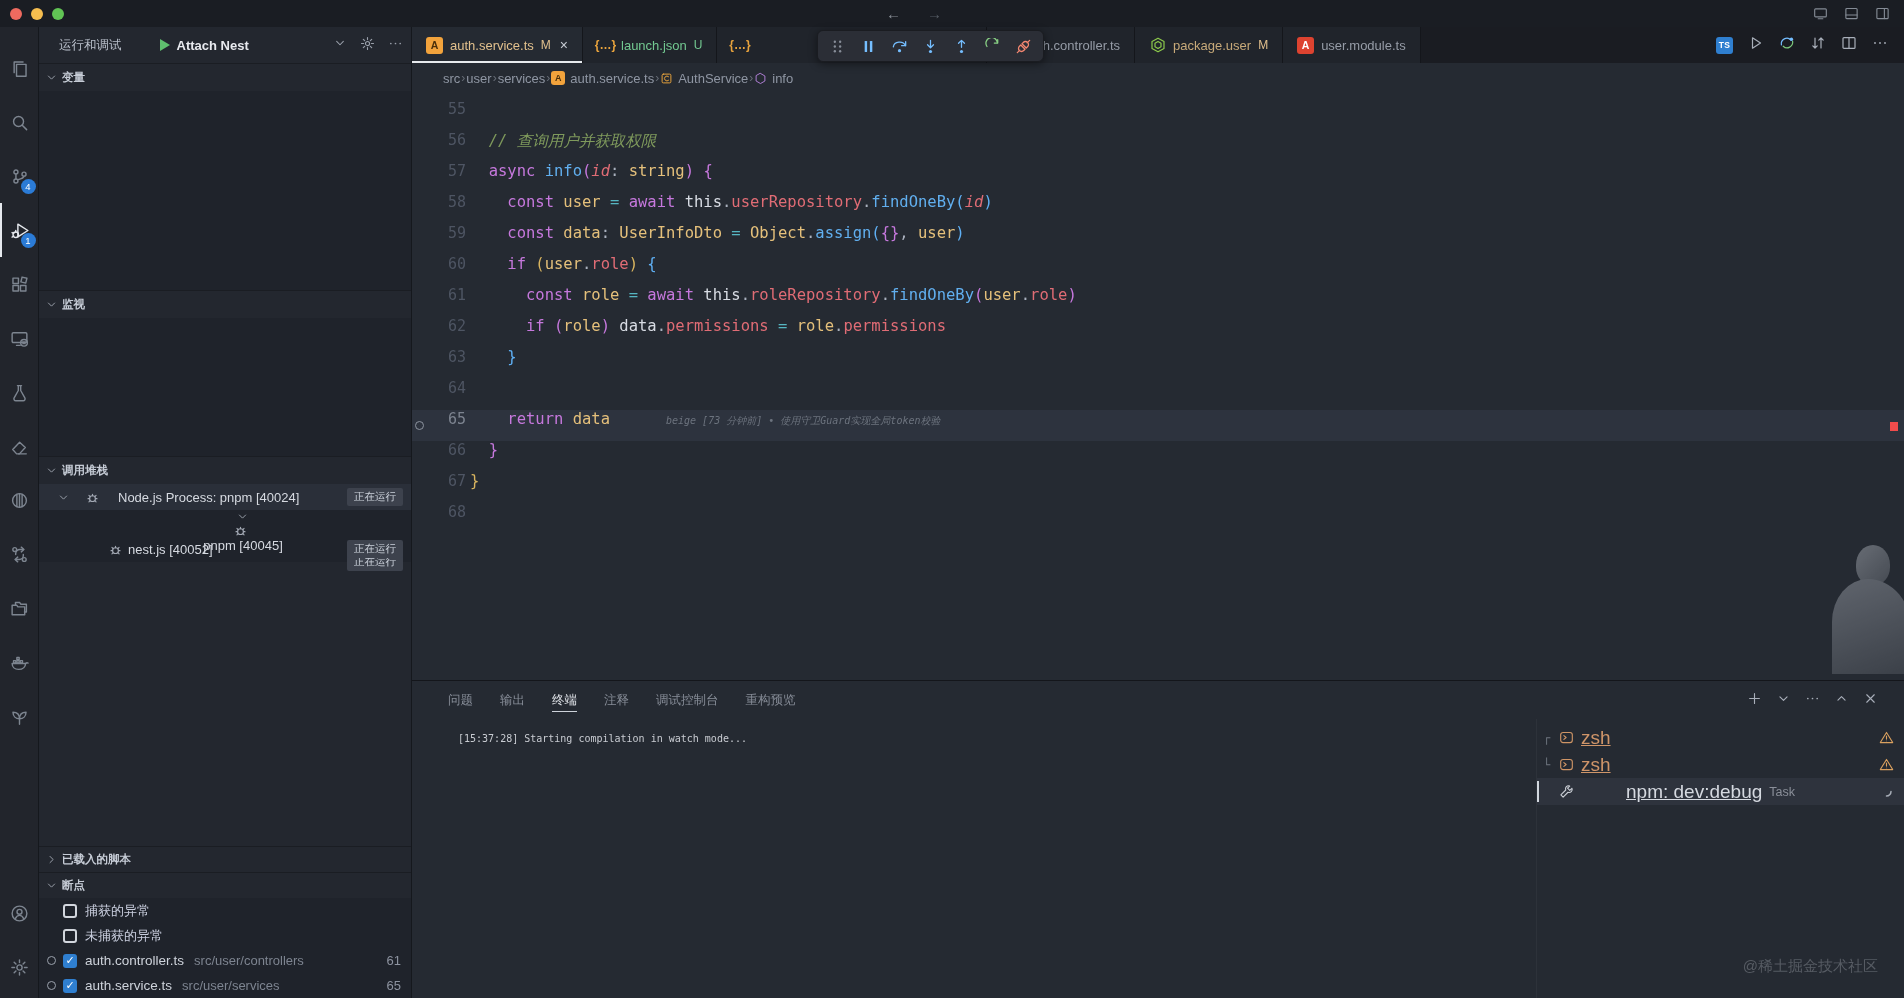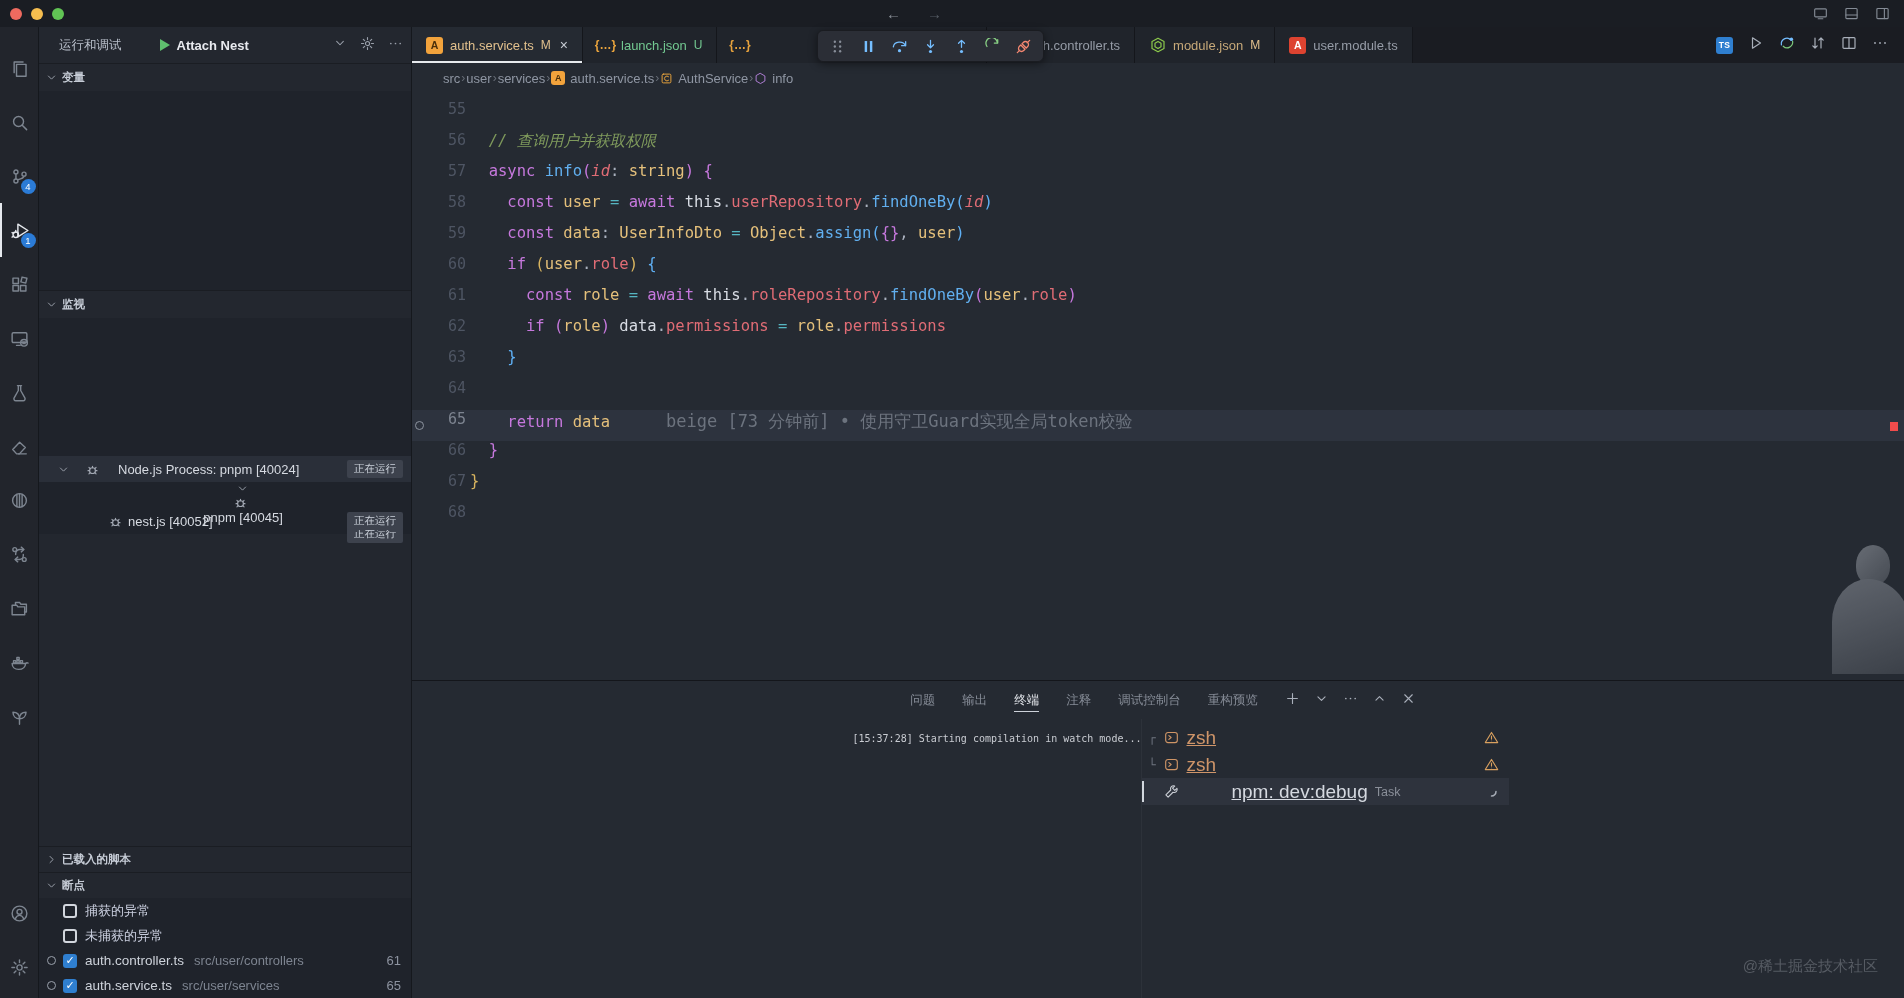--- a/index.html
+++ b/index.html
@@ -95,33 +95,33 @@
   
   .code { flex:1; position:relative; overflow:hidden; background:#252a32; padding-top:7px;
     font-family:"DejaVu Sans Mono","Liberation Mono",monospace; font-size:15.5px; }
   .cl { height:31px; display:flex; position:relative; }
   .cl.current { background:#2d333e; }
   .cl-ind { width:14px; display:flex; align-items:center; justify-content:center; flex:none; }
   .cl-ind .dot { width:9px; height:9px; border:1.4px solid #8d949f; border-radius:50%; }
   .cl-num { width:40px; text-align:right; color:#4e5563; font-size:15px; flex:none; }
   .cl.current .cl-num { color:#7d8490; }
   .cl-text { margin-left:4px; white-space:pre; }
-  .blame { color:#6c737e; margin-left:56px; font-size:17px; }
+  .blame { color:#6c737e; font-style:italic; margin-left:56px; font-size:10px; }
   .t-w{color:#abb2bf}.t-kw{color:#c678dd}.t-fn{color:#61afef}.t-v{color:#e5c07b}.t-prop{color:#e06c75}
   .t-cy{color:#56b6c2}.t-ty{color:#e5c07b}.t-cm{color:#7f9a5c;font-style:italic}
   .t-pm{color:#e06c75;font-style:italic}.t-b1{color:#d8b45f}.t-b2{color:#c678dd}.t-b3{color:#5fb0f5}.t-th{color:#d8dce4}
   .ovr-mark { position:absolute; right:6px; width:8px; height:9px; background:#f14c4c; }
   .figure { position:absolute; right:0; top:452px; width:72px; height:125px; opacity:.45; filter:blur(.5px); }
   .figure .head { position:absolute; right:14px; top:0; width:34px; height:40px; border-radius:50% 50% 45% 45%;
     background:linear-gradient(135deg,#b9bec6,#6d727a); }
   .figure .body { position:absolute; right:-8px; top:34px; width:80px; height:95px; border-radius:45% 55% 0 0;
     background:linear-gradient(160deg,#a7acb5,#565b63); }
 
   
-  .panel { height:318px; flex:none; background:#252a32; border-top:1px solid #14161b; display:flex; flex-direction:column;align-items:center; }
+  .panel { height:318px; flex:none; background:#252a32; border-top:1px solid #14161b; display:flex; flex-direction:column; }
   .panel-tabs-row { height:38px; display:flex; align-items:center; padding-left:36px; flex:none; }
   .ptab { font-size:12.5px; color:#878d98; margin-right:27px; height:38px; display:flex; align-items:center;
     position:relative; cursor:pointer; white-space:nowrap; }
   .ptab.active { color:#e2e5ea; }
   .ptab.active::after { content:""; position:absolute; left:0; right:0; bottom:7px; height:1.5px; background:#cdd2da; }
   .panel-actions { margin-left:auto; display:flex; align-items:center; gap:14px; padding-right:26px; color:#a9afba; }
   .panel-body { flex:1; display:flex; min-height:0; }
   .term-output { flex:1; padding:14px 0 0 46px; color:#c9ccd2; font-family:"DejaVu Sans Mono","Liberation Mono",monospace;
     font-size:10px; white-space:pre; }
   .term-list { width:368px; flex:none; border-left:1px solid rgba(255,255,255,.04); padding-top:5px; }
@@ -321,20 +321,28 @@
       <div class="sec-body" style="height:199px"></div>
       <div class="sec-hdr">
         <span class="chev chev-d">
             <svg width="13" height="13" viewBox="0 0 16 16" fill="none" stroke="currentColor" stroke-width="1.2" stroke-linecap="round" stroke-linejoin="round">
               <path d="M4.2 6.2L8 10l3.8-3.8"></path>
             </svg>
           </span>
           <span>监视</span>
       </div>
       <div class="sec-body" style="height:138px"></div>
+      <div class="sec-hdr">
+        <span class="chev chev-d">
+            <svg width="13" height="13" viewBox="0 0 16 16" fill="none" stroke="currentColor" stroke-width="1.2" stroke-linecap="round" stroke-linejoin="round">
+              <path d="M4.2 6.2L8 10l3.8-3.8"></path>
+            </svg>
+          </span>
+          <span>调用堆栈</span>
+      </div>
       <div id="callstack">
           <div class="cs-row hl" style="padding-left: 18px; gap: 13px;">
             <span class="chev">
               <svg width="13" height="13" viewBox="0 0 16 16" fill="none" stroke="currentColor" stroke-width="1.2" stroke-linecap="round" stroke-linejoin="round">
                 <path d="M4.2 6.2L8 10l3.8-3.8"></path>
               </svg>
             </span>
             <span class="bug">
               <svg width="15" height="15" viewBox="0 0 16 16" fill="none" stroke="currentColor" stroke-width="1.2" stroke-linecap="round" stroke-linejoin="round">
                 <circle cx="8" cy="9.2" r="3.1"></circle>
@@ -437,21 +445,21 @@
               <span class="fic fic-ts">TS</span>
               <span>auth.controller.ts</span>
             </div>
             <div class="tab">
               <span class="fic fic-node">
                 <svg width="16" height="16" viewBox="0 0 16 16" fill="none" stroke="currentColor" stroke-width="1.2" stroke-linecap="round" stroke-linejoin="round">
                   <path d="M8 1.2l6 3.4v6.8l-6 3.4-6-3.4V4.6z" stroke="#8cc84b"></path>
                   <path d="M8 4.6l3 1.7v3.4L8 11.4 5 9.7V6.3z" stroke="#8cc84b"></path>
                 </svg>
               </span>
-              <span style="color: rgb(199, 169, 121);">module.json</span>
+              <span style="color: rgb(199, 169, 121);">package.user</span>
               <span class="git" style="color: rgb(226, 192, 141);">M</span>
             </div>
             <div class="tab">
               <span class="fic fic-ng">A</span>
               <span>user.module.ts</span>
             </div>
           </div>
         <div class="editor-actions" id="editor-actions">
             <span>
               <span class="fic fic-ts">TS</span>

